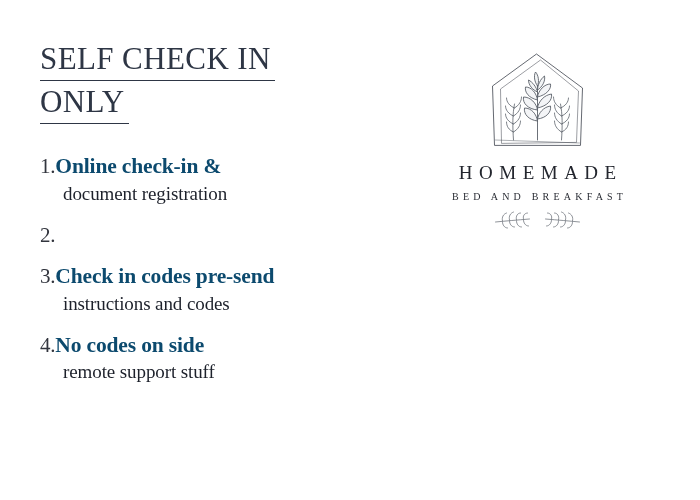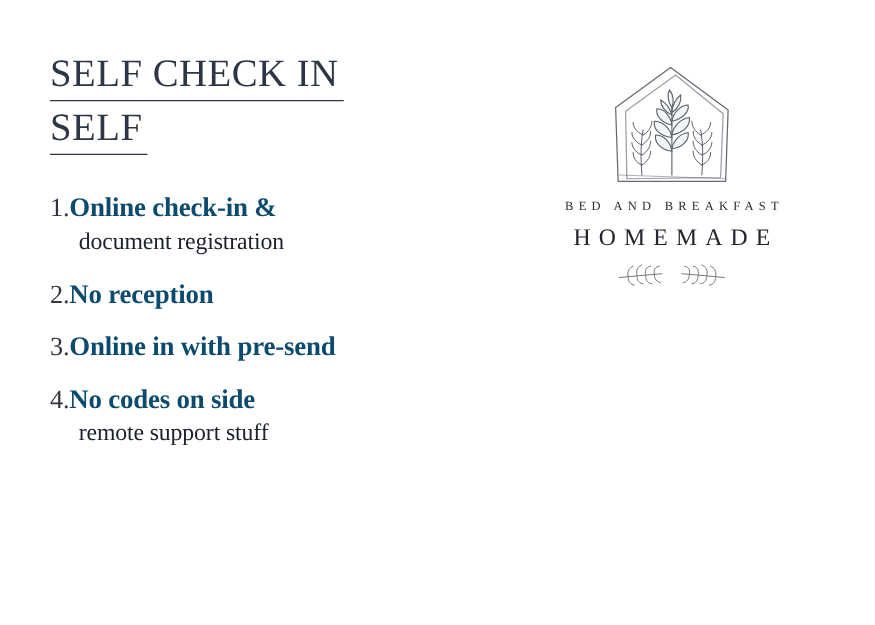--- a/index.html
+++ b/index.html
@@ -142,46 +142,46 @@
 </style>
 </head>
 <body>
 
 <div id="slide">
 
   <div id="left-col">
 
     <h1 id="page-title">
       <span class="t-line">SELF CHECK IN</span>
-      <span class="t-line">SELF</span>
+      <span class="t-line">ONLY</span>
     </h1>
 
     <ul id="checkin-list">
 
       <li class="list-item">
         <div class="li-main">
           <span class="li-num">1.</span>
           <span class="li-title">Online check-in &amp;</span>
         </div>
         <div class="li-sub">document registration</div>
       </li>
 
       <li class="list-item">
         <div class="li-main">
           <span class="li-num">2.</span>
-          <span class="li-title">No reception</span>
         </div>
 
       </li>
 
       <li class="list-item">
         <div class="li-main">
           <span class="li-num">3.</span>
-          <span class="li-title">Online in with pre-send</span>
-        </div>
+          <span class="li-title">Check in codes pre-send</span>
+        </div>
+        <div class="li-sub">instructions and codes</div>
       </li>
 
       <li class="list-item">
         <div class="li-main">
           <span class="li-num">4.</span>
           <span class="li-title">No codes on side</span>
         </div>
         <div class="li-sub">remote support stuff</div>
       </li>
 
@@ -235,22 +235,22 @@
             <path d="M88 60 C83 57 81 53 81 49"></path>
           <path d="M89 68 C94 66 97 62 97 58"></path>
             <path d="M89 68 C84 65 82 61 82 57"></path>
           <path d="M89 76 C94 74 97 70 97 66"></path>
             <path d="M89 76 C84 73 82 69 82 65"></path>
           <path d="M89 84 C94 82 96 78 96 74"></path>
             <path d="M89 84 C84 81 82 77 82 73"></path>
         </g>
       </svg>
 
+      <div id="logo-wordmark">HOMEMADE</div>
       <div id="logo-tagline">BED AND BREAKFAST</div>
-      <div id="logo-wordmark">HOMEMADE</div>
 
       <svg id="logo-ornament" width="96" height="20" viewBox="0 0 96 20">
         <g stroke="#6b7078" stroke-width="0.75" fill="none" stroke-linecap="round">
 
           <path d="M6 12 C16 11 28 10 40 9"></path>
           <path d="M13 11 C12 7 14 4 17 3"></path>
             <path d="M13 12 C13 15 15 18 18 18"></path>
           <path d="M20 10 C19 6 21 3 24 2"></path>
             <path d="M20 11 C20 14 22 17 25 17"></path>
           <path d="M27 10 C26 6 28 3 31 3"></path>

